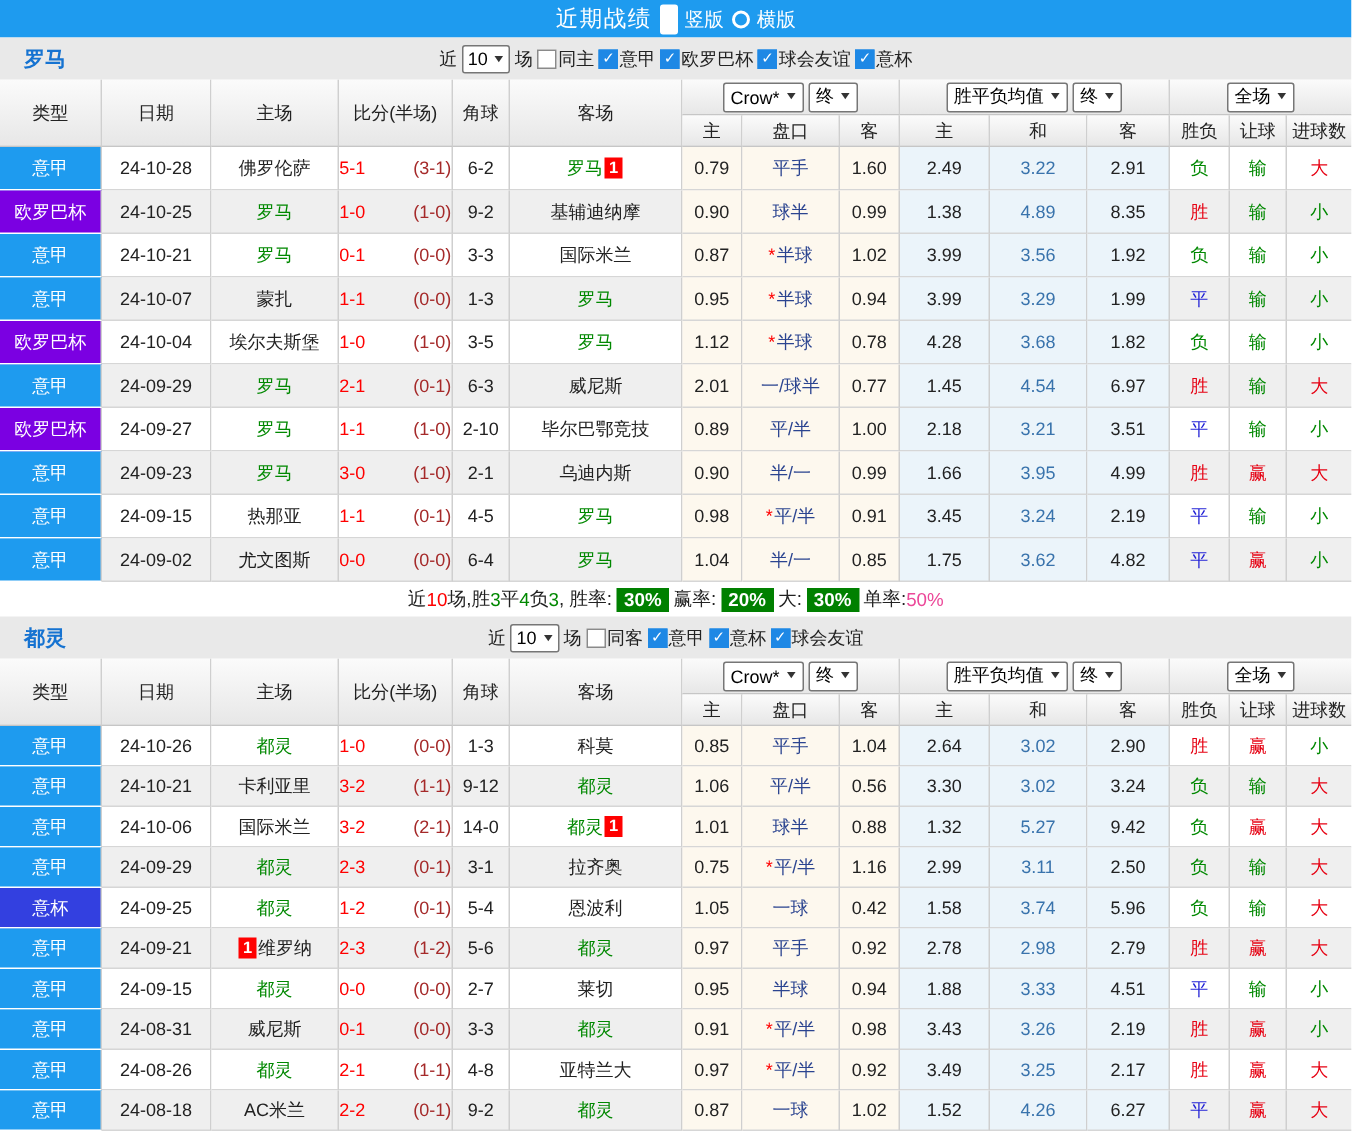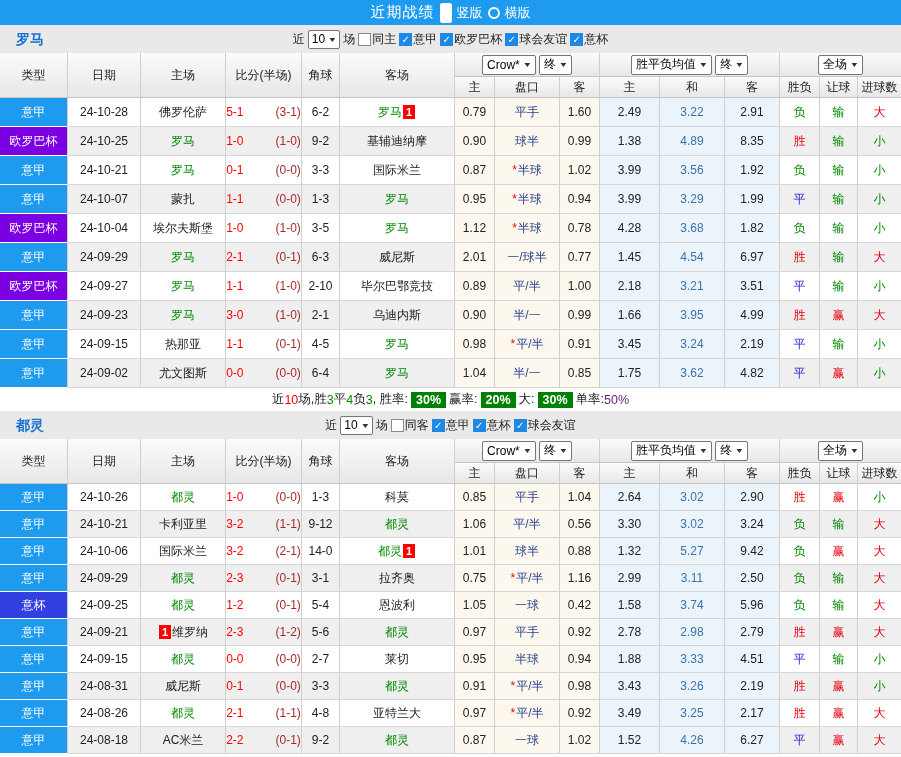--- a/index.html
+++ b/index.html
@@ -381,21 +381,21 @@
     <span style="color: rgb(0, 136, 0);">4</span>
     <span>负</span>
     <span style="color: rgb(0, 136, 0);">3</span>
     <span>, 胜率:</span>
     <span class="pct-badge">30%</span>
     <span> 赢率:</span>
     <span class="pct-badge">20%</span>
     <span> 大:</span>
     <span class="pct-badge">30%</span>
     <span> 单率:</span>
-    <span style="color: #701a75;">50%</span>
+    <span style="color: #ec4899;">50%</span>
   </div>
 
 <div class="section-bar">
   <span class="team-name">都灵</span>
   <span class="filter">
       <span>近</span>
       <span class="sel small">
         <span>10</span>
         <span class="arr">▼</span>
       </span>

